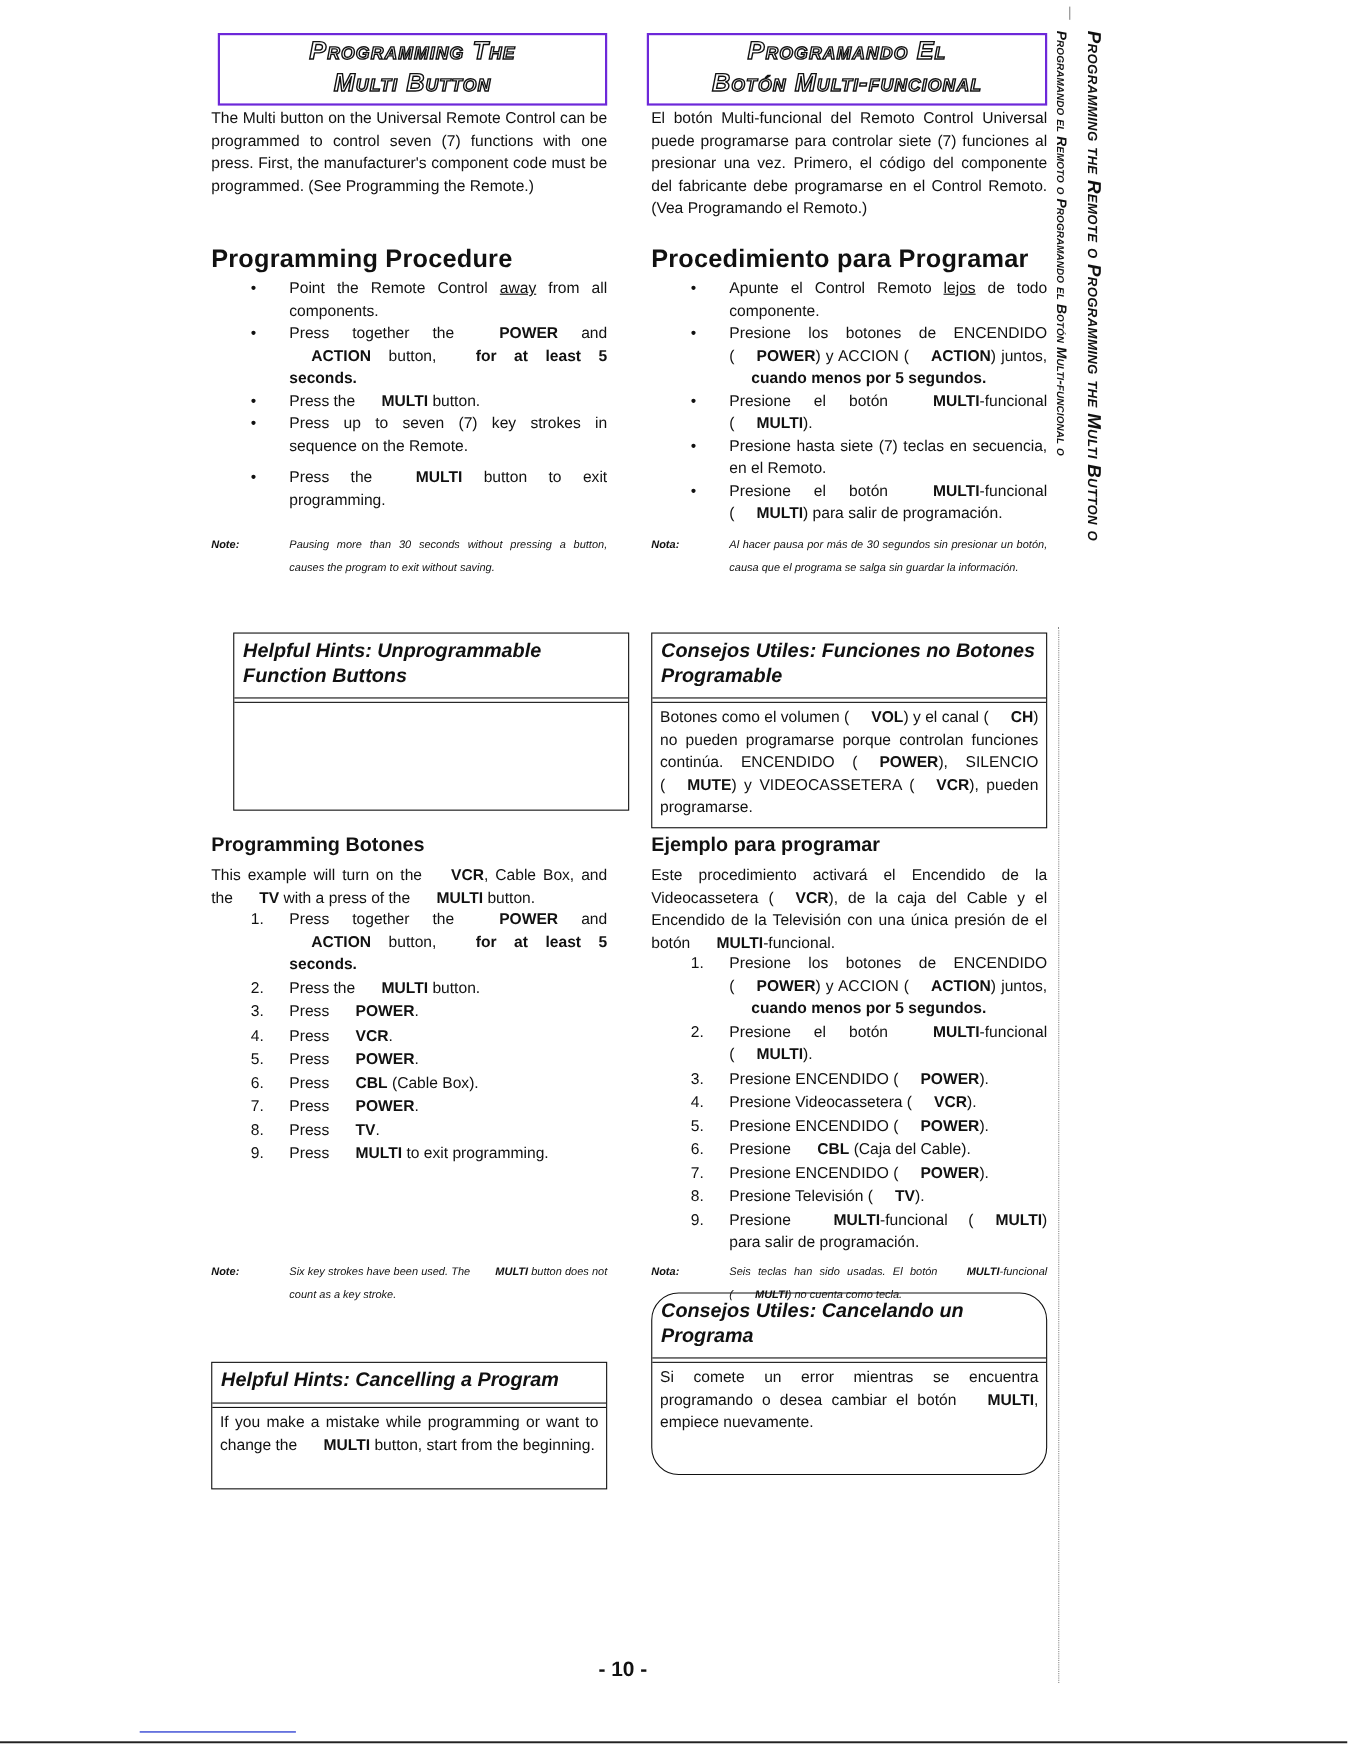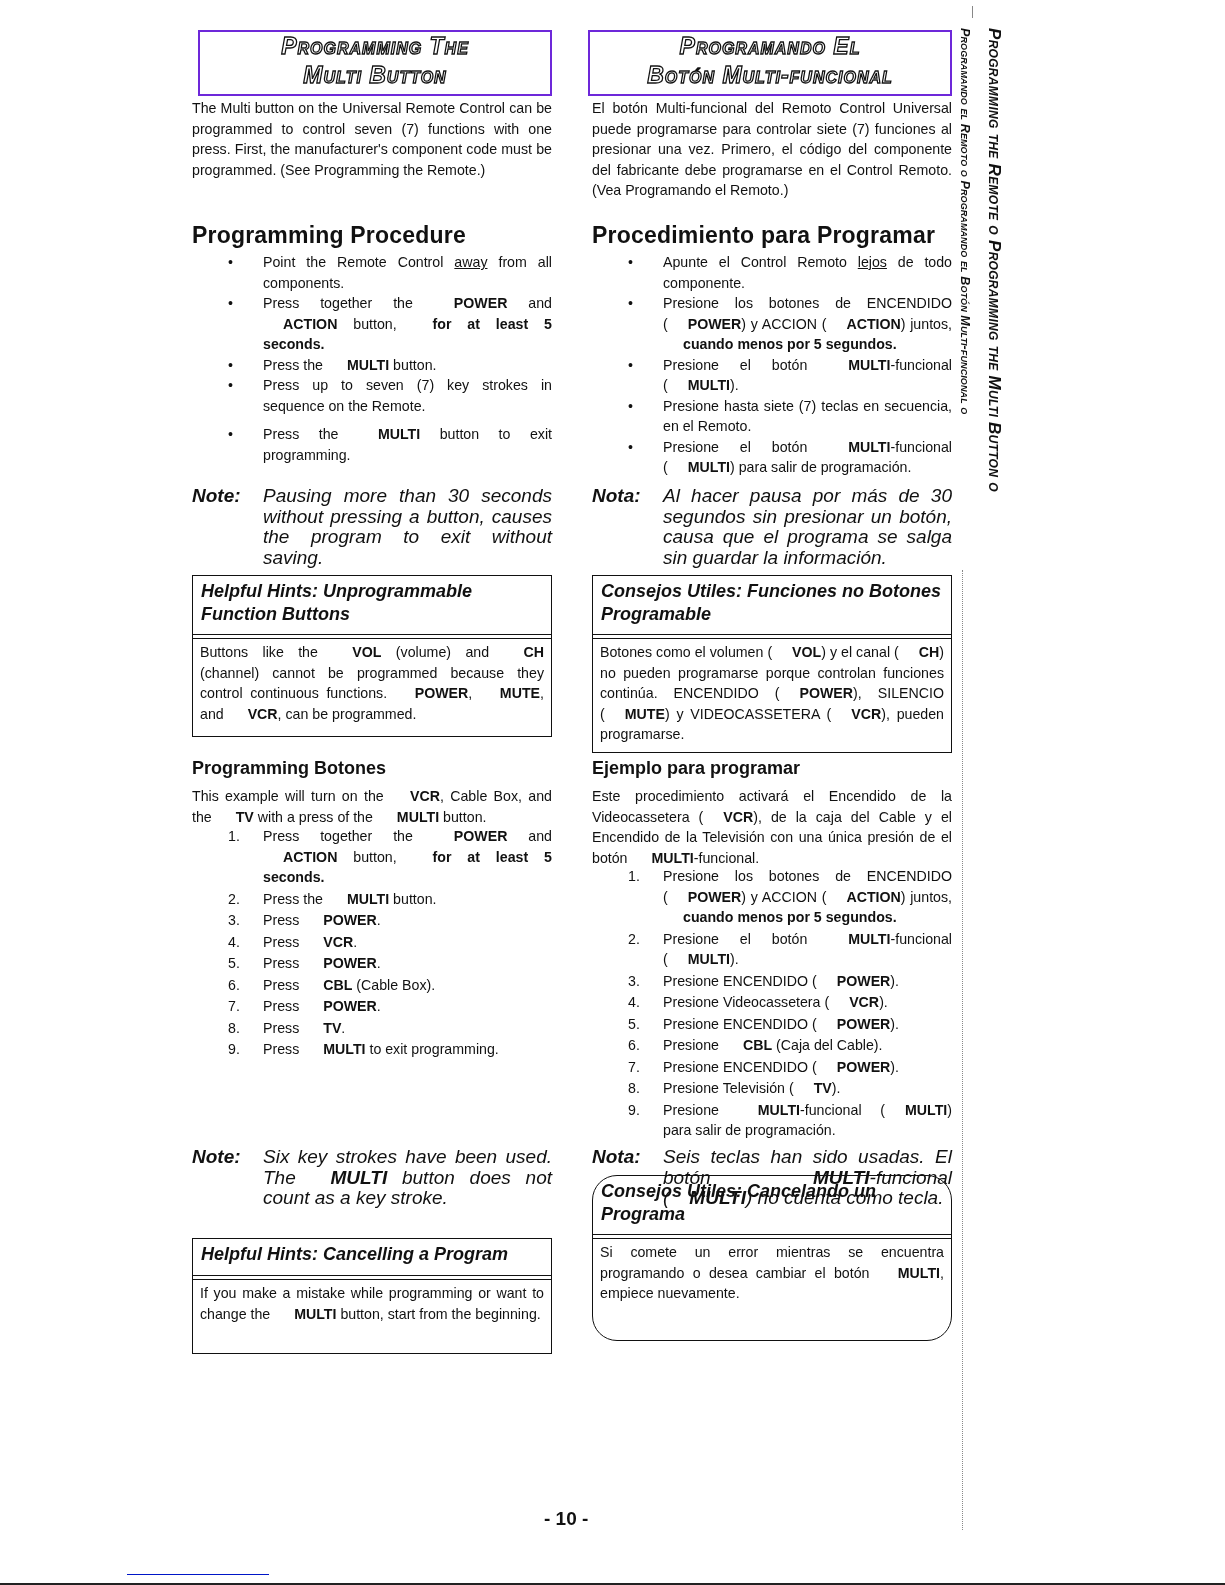--- a/index.html
+++ b/index.html
@@ -20,21 +20,21 @@
   p, .txt { margin: 0; font-size: 14.2px; line-height: 20.5px; text-align: justify; }
   .intro { position: absolute; top: 98px; width: 100%; }
   h2 { position: absolute; margin: 0; font-size: 23px; font-weight: bold; letter-spacing: 0.2px; }
   h3 { position: absolute; margin: 0; font-size: 18px; font-weight: bold; }
 
   ul.bul { position: absolute; list-style: none; margin: 0; padding: 0; width: 100%; }
   ul.bul li { position: relative; padding-left: 71px; font-size: 14.2px; line-height: 20.5px;
               text-align: justify; }
   ul.bul li::before { content: "•"; position: absolute; left: 36px; top: 0; }
 
-  .note { position: absolute; width: 100%; font-size: 19px; line-height: 20.5px; }
+  .note { position: absolute; width: 100%; font-size: 10px; line-height: 20.5px; }
   .note .lbl { position: absolute; left: 0; font-weight: bold; font-style: italic; }
   .note .body { margin-left: 71px; font-style: italic; text-align: justify; display: block; }
 
   .hint { position: absolute; border: 1.5px solid #111; width: 100%; box-sizing: border-box; }
   .hint .hh { padding: 4px 8px 6px 8px; font-size: 18px; font-weight: bold; font-style: italic;
               line-height: 23px; border-bottom: 1.5px solid #111; }
   .hint .hsep { border-top: 1.5px solid #111; margin-top: 3px; }
   .hint .hb { padding: 3px 7px 4px 7px; font-size: 14.2px; line-height: 20.5px; text-align: justify; }
 
   ol.num { position: absolute; list-style: none; margin: 0; padding: 0; width: 100%; }
@@ -72,24 +72,23 @@
     <li>Press the <b>MULTI</b> button.</li>
     <li>Press up to seven (7) key strokes in sequence on the Remote.</li>
     <li style="margin-top:8px;">Press the <b>MULTI</b> button to exit programming.</li>
   </ul>
 
   <div class="note" style="top:486px;">
     <span class="lbl">Note:</span>
     <span class="body">Pausing more than 30 seconds without pressing a button, causes the program to exit without saving.</span>
   </div>
 
-  <div class="hint" style="top:575px;height:162px;">
+  <div class="hint" style="top:575px;height:162px;margin-left:20px;">
     <div class="hh" style="height:48px;">Helpful Hints: Unprogrammable Function Buttons</div>
     <div class="hsep"></div>
-    <div class="hb">Buttons like the <b>VOL</b> (volume) and <b>CH</b> (channel) cannot be programmed because they control continuous functions. <b>POWER</b>, <b>MUTE</b>, and <b>VCR</b>, can be programmed.</div>
   </div>
 
   <h3 style="top:758px;left:0;">Programming Botones</h3>
   <p class="txt" style="position:absolute;top:786px;width:100%;">This example will turn on the <b>VCR</b>, Cable Box, and the <b>TV</b> with a press of the <b>MULTI</b> button.</p>
   <ol class="num" style="top:826px;">
       <li><span class="n">1.</span><span>Press together the <b>POWER</b> and <b>ACTION</b> button, <b>for at least 5 seconds.</b></span></li>
       <li><span class="n">2.</span><span>Press the <b>MULTI</b> button.</span></li>
       <li style="margin-top: 1px;"><span class="n">3.</span><span>Press <b>POWER</b>.</span></li>
       <li style="margin-top: 1px;"><span class="n">4.</span><span>Press <b>VCR</b>.</span></li>
       <li style="margin-top: 1px;"><span class="n">5.</span><span>Press <b>POWER</b>.</span></li>

